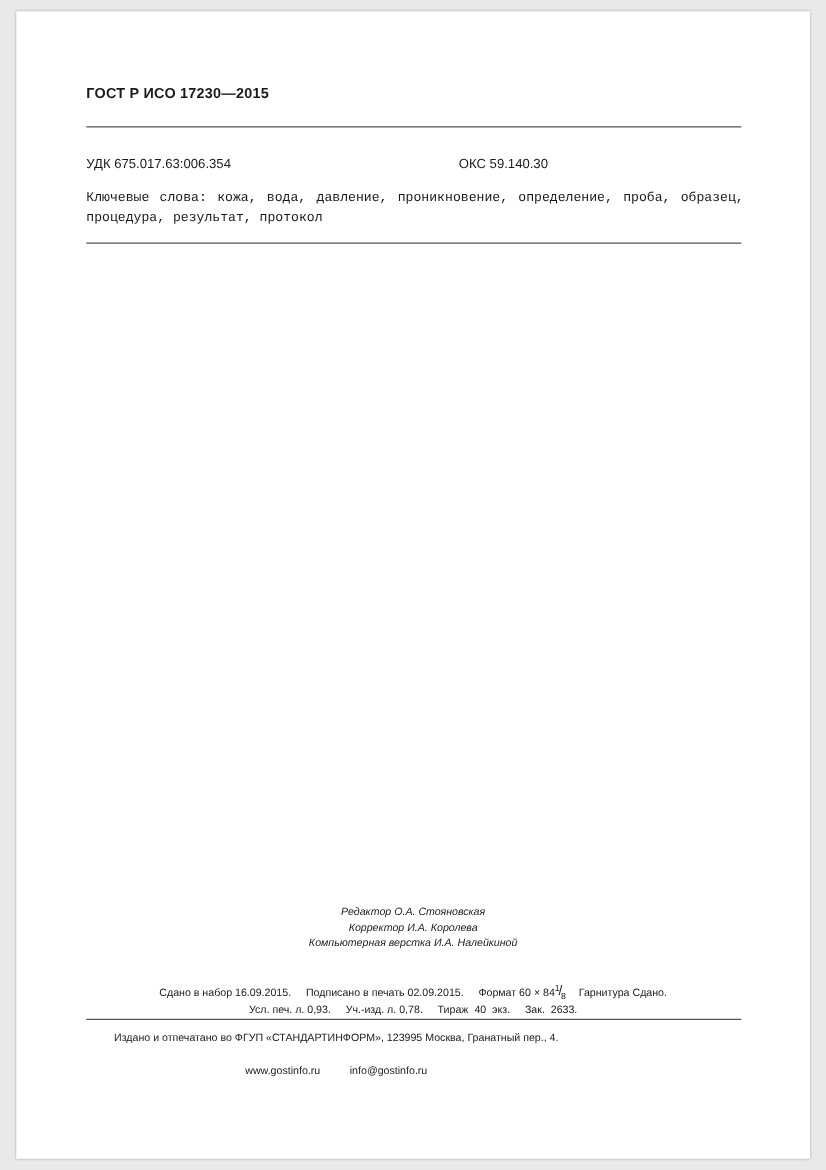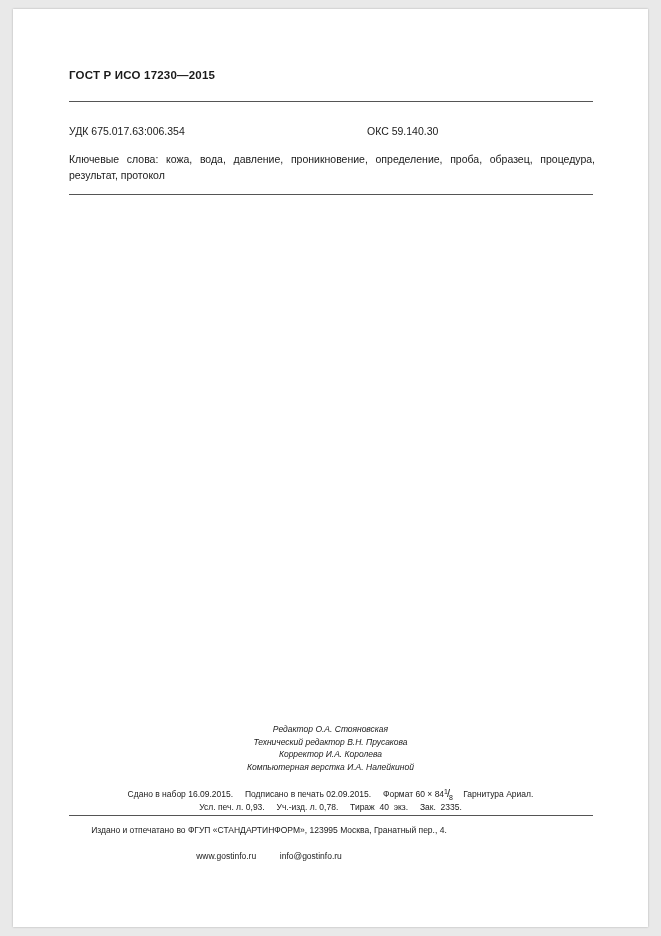--- a/index.html
+++ b/index.html
@@ -62,20 +62,21 @@
   }
   .keywords {
     position: absolute;
     left: 56px;
     top: 138px;
     width: 526px;
     font-size: 10.5px;
     line-height: 16px;
     color: #1a1a1a;
     text-align: justify;
+    font-family: Liberation Mono, monospace;
   }
   .colophon {
     position: absolute;
     left: 0;
     top: 710px;
     width: 635px;
     text-align: center;
     font-size: 8.5px;
     line-height: 12.5px;
     color: #1a1a1a;
@@ -167,31 +168,30 @@
       <span>УДК 675.017.63:006.354</span>
       <span class="oks">ОКС 59.140.30</span>
     </div>
 
     <div class="keywords">Ключевые слова: кожа, вода, давление, проникновение, определение, проба, образец, процедура, результат, протокол</div>
 
     <div class="rule rule-bottom"></div>
 
     <div class="colophon">
       <div class="ital">Редактор  О.А. Стояновская</div>
-      <div class="ital">Технический редактор В.Н. Прусакова</div>
       <div class="ital">Корректор И.А. Королева</div>
       <div class="ital">Компьютерная верстка  И.А. Налейкиной</div>
     </div>
 
     <div class="print-line">
-      <span>Сдано в набор 16.09.2015.</span><span>     </span><span>Подписано в печать 02.09.2015.</span><span>     </span><span>Формат 60 × 84</span><span class="frac"><span class="num">1</span><span class="slash">/</span><span class="den">8</span></span><span>   </span><span>Гарнитура Ариал.</span>
+      <span>Сдано в набор 16.09.2015.</span><span>     </span><span>Подписано в печать 02.09.2015.</span><span>     </span><span>Формат 60 × 84</span><span class="frac"><span class="num">1</span><span class="slash">/</span><span class="den">8</span></span><span>   </span><span>Гарнитура Сдано.</span>
     </div>
 
     <div class="print-line2">
-      <span>Усл. печ. л. 0,93.</span><span>     </span><span>Уч.-изд. л. 0,78.</span><span>     </span><span>Тираж  40  экз.</span><span>     </span><span>Зак.  2335.</span>
+      <span>Усл. печ. л. 0,93.</span><span>     </span><span>Уч.-изд. л. 0,78.</span><span>     </span><span>Тираж  40  экз.</span><span>     </span><span>Зак.  2633.</span>
     </div>
 
     <div class="imprint-rule"></div>
 
     <div class="publisher">
       <div>Издано и отпечатано во ФГУП «СТАНДАРТИНФОРМ», 123995 Москва, Гранатный пер., 4.</div>
       <div class="web">
         <span>www.gostinfo.ru</span><span>          </span><span>info@gostinfo.ru</span>
       </div>
     </div>

